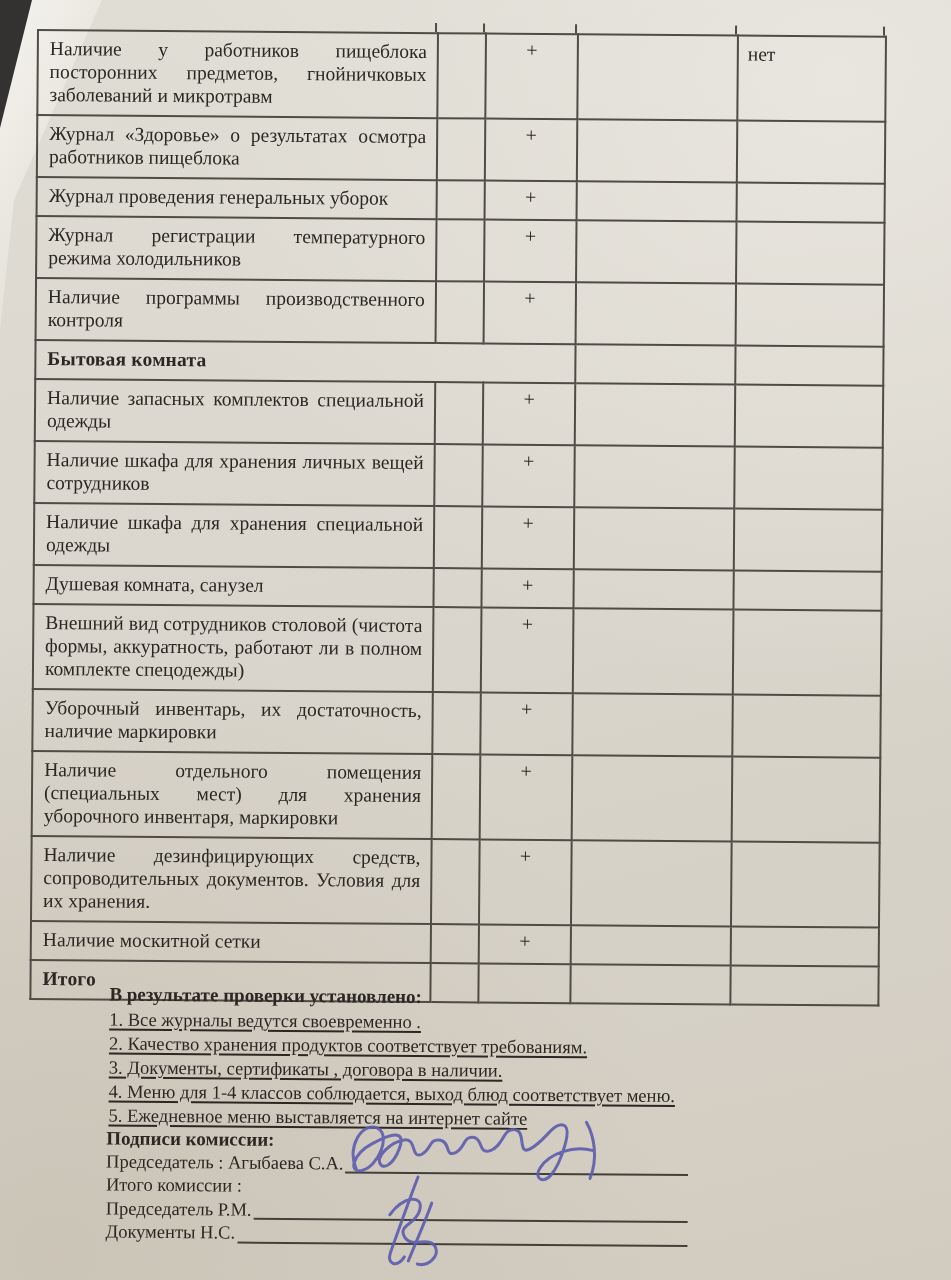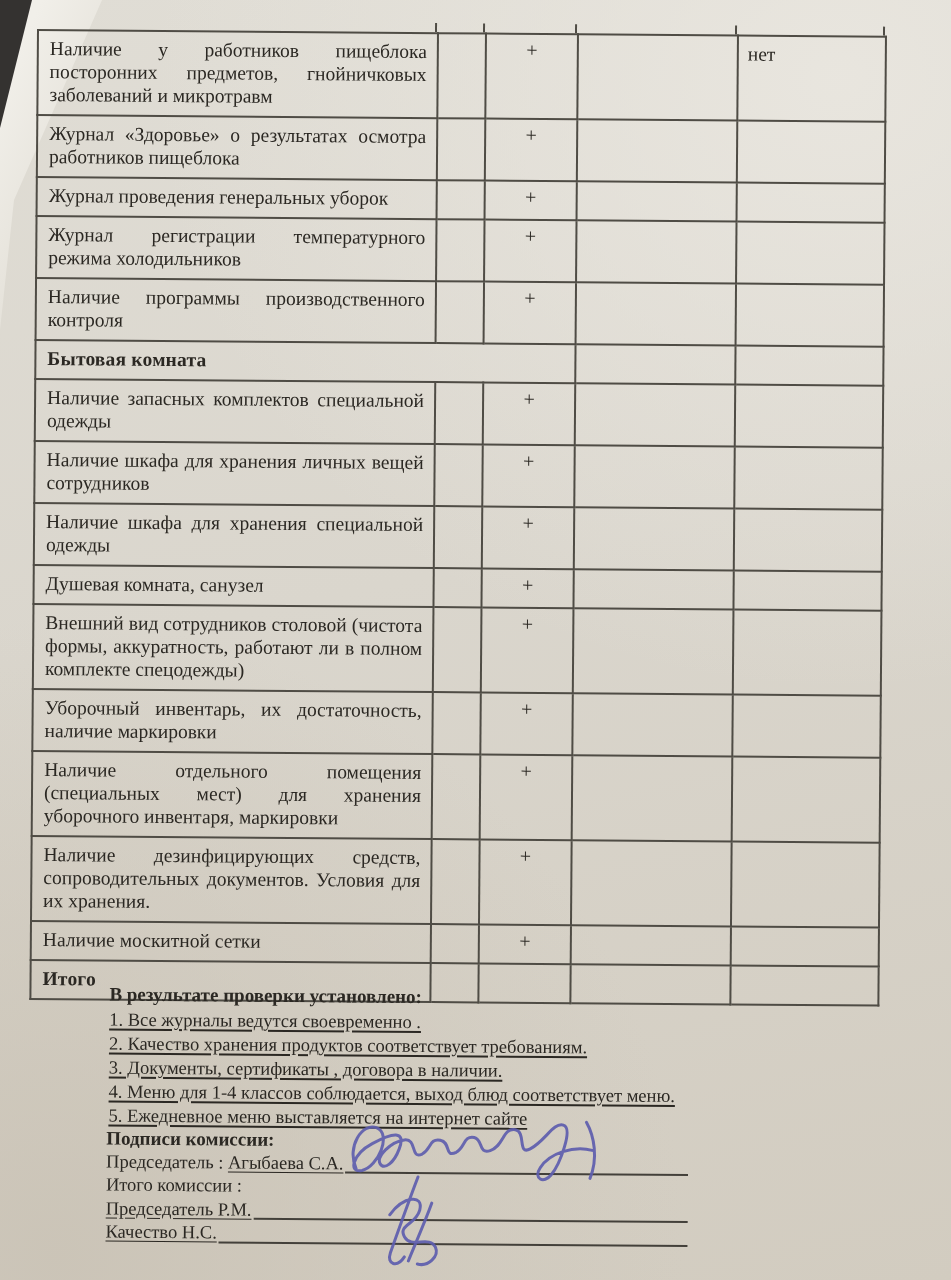--- a/index.html
+++ b/index.html
@@ -53,21 +53,21 @@
   .finding-item{
     text-decoration:underline;text-underline-offset:3px;text-decoration-thickness:1.5px;
     white-space:nowrap;
   }
 
   
   .signatures{position:absolute;left:115px;top:1126px;width:582px;font-size:18.5px;line-height:23.5px;}
   .signatures .head{font-weight:bold;font-size:19px;}
   .sig-row{display:flex;align-items:flex-end;height:23.5px;}
   .sig-label{white-space:pre;}
-  .sig-name{text-decoration:underline;text-underline-offset:3px;white-space:pre;}
+  .sig-name{text-underline-offset:3px;white-space:pre;}
   .rule{flex:1;border-bottom:2px solid #43403a;margin:0 0 2px 2px;}
   .sig-svg{position:absolute;pointer-events:none;}
 </style>
 </head>
 <body>
 
 <div class="photo">
   <div class="page"></div>
   <div class="corner-fold"></div>
   <div class="corner-shadow"></div>
@@ -223,21 +223,21 @@
       </div>
       <div class="sig-row">
         <span class="sig-label">Итого комиссии :</span>
       </div>
       <div>
           <div class="sig-row">
             <span class="sig-name">Председатель Р.М.</span>
             <span class="rule"></span>
           </div>
           <div class="sig-row">
-            <span class="sig-name">Качество Н.С.</span>
+            <span class="sig-name">Документы Н.С.</span>
             <span class="rule"></span>
           </div>
         </div>
 
       <svg class="sig-svg" style="left:228px;top:-16px" width="300" height="74" viewBox="0 0 300 74">
         <g fill="none" stroke="var(--ink)" stroke-width="3" stroke-linecap="round" opacity=".92">
           <path d="M22,56 C12,34 28,10 42,15 C58,21 44,54 28,58 C14,61 18,42 38,31 C58,20 72,17 65,36 C60,50 50,58 46,51 C42,44 56,29 70,27 C83,25 76,47 88,41 C97,36 95,25 106,27 C117,29 110,45 122,39 C131,34 129,22 140,24 C149,26 144,41 156,37 C170,32 168,14 181,16 C192,18 183,42 196,35 C211,27 219,8 229,11 C239,14 226,50 217,61 C210,70 199,65 206,54 C215,39 240,31 258,36"></path>
           <path d="M252,8 C260,22 264,44 256,64"></path>
         </g>
       </svg>

